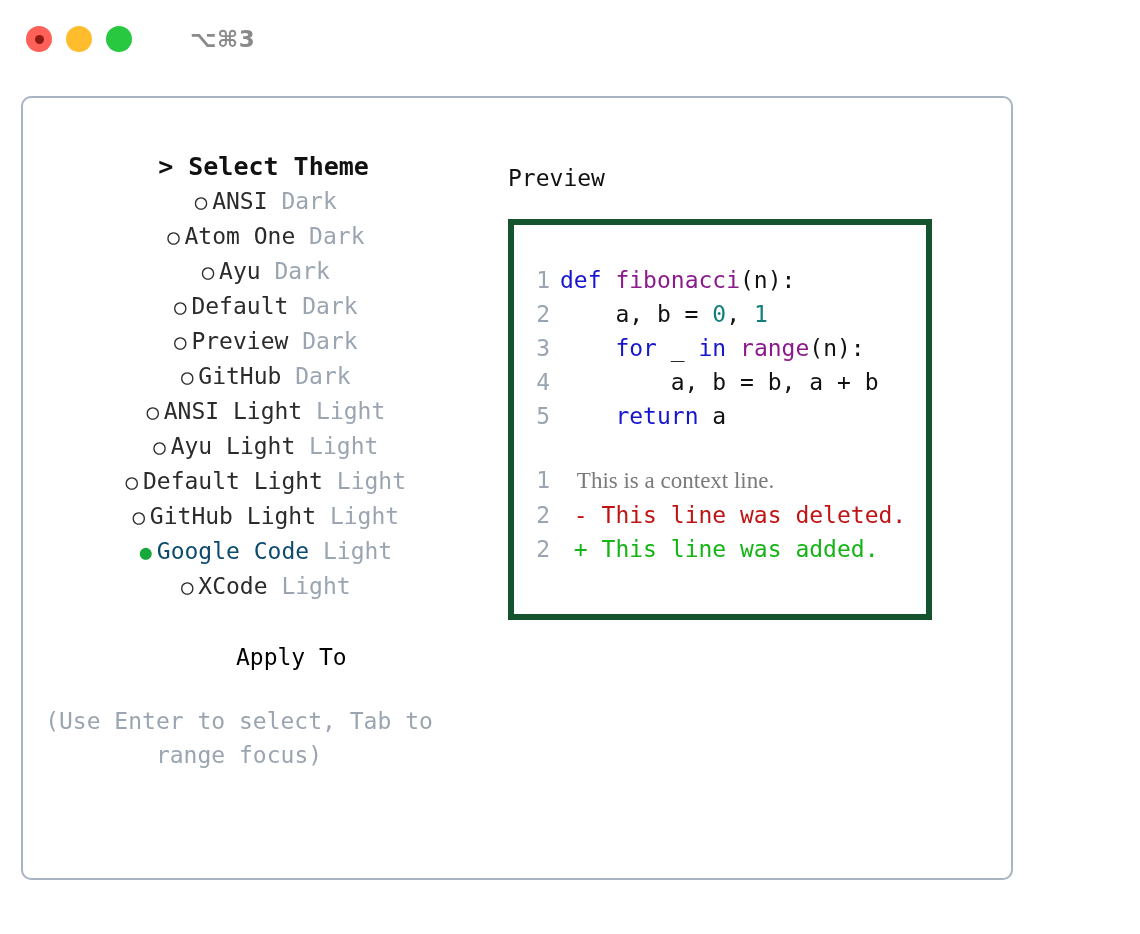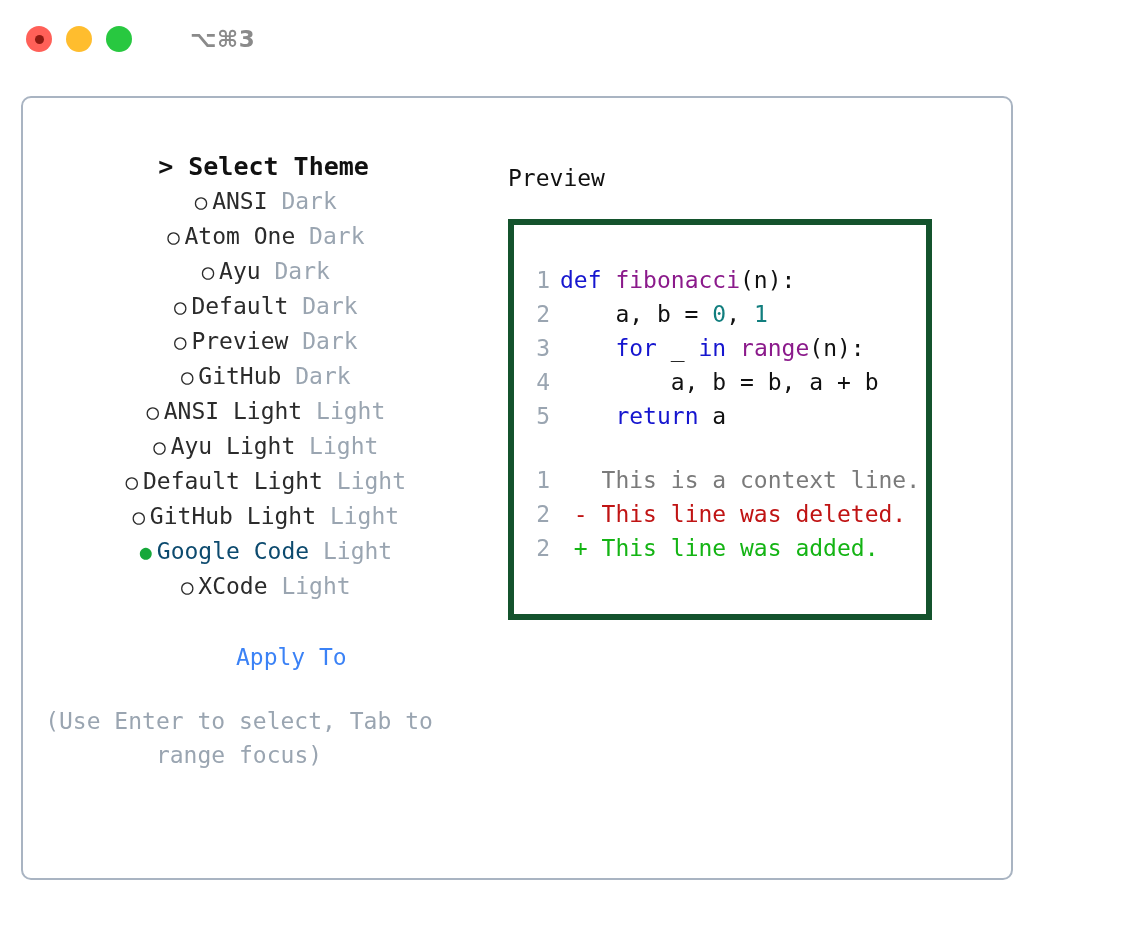--- a/index.html
+++ b/index.html
@@ -121,21 +121,21 @@
   }
   .opt-name { color: #2b2b2b; }
   .opt-name.sel { color: #0c4a6e; }
   .opt-tag {
     color: #9aa5b1;
   }
 
   .section-label {
     font-size: 23px;
     line-height: 34px;
-    color: #3b82f6;
+    color: #000000;
     padding-left: 28px;
     white-space: pre;
   }
 
   .spacer-lg { height: 36px; }
   .spacer-md { height: 30px; }
 
   #hint {
     font-size: 23px;
     line-height: 34px;
@@ -177,21 +177,21 @@
     display: inline-block;
     width: 26px;
     text-align: right;
     color: #9aa5b1;
     margin-right: 10px;
   }
   .kw   { color: #1616cf; }
   .fn   { color: #8b1a8b; }
   .num  { color: #117e7e; }
   .plain{ color: #111111; }
-  .ctx  { color: #7a7a7a; }
+  .ctx  { color: #7a7a7a; font-family: Liberation Serif, serif; }
   .del  { color: #c01414; }
   .add  { color: #14b414; }
 
   .code-gap { height: 30px; }
 </style>
 </head>
 <body>
 
 <div id="window">
 

